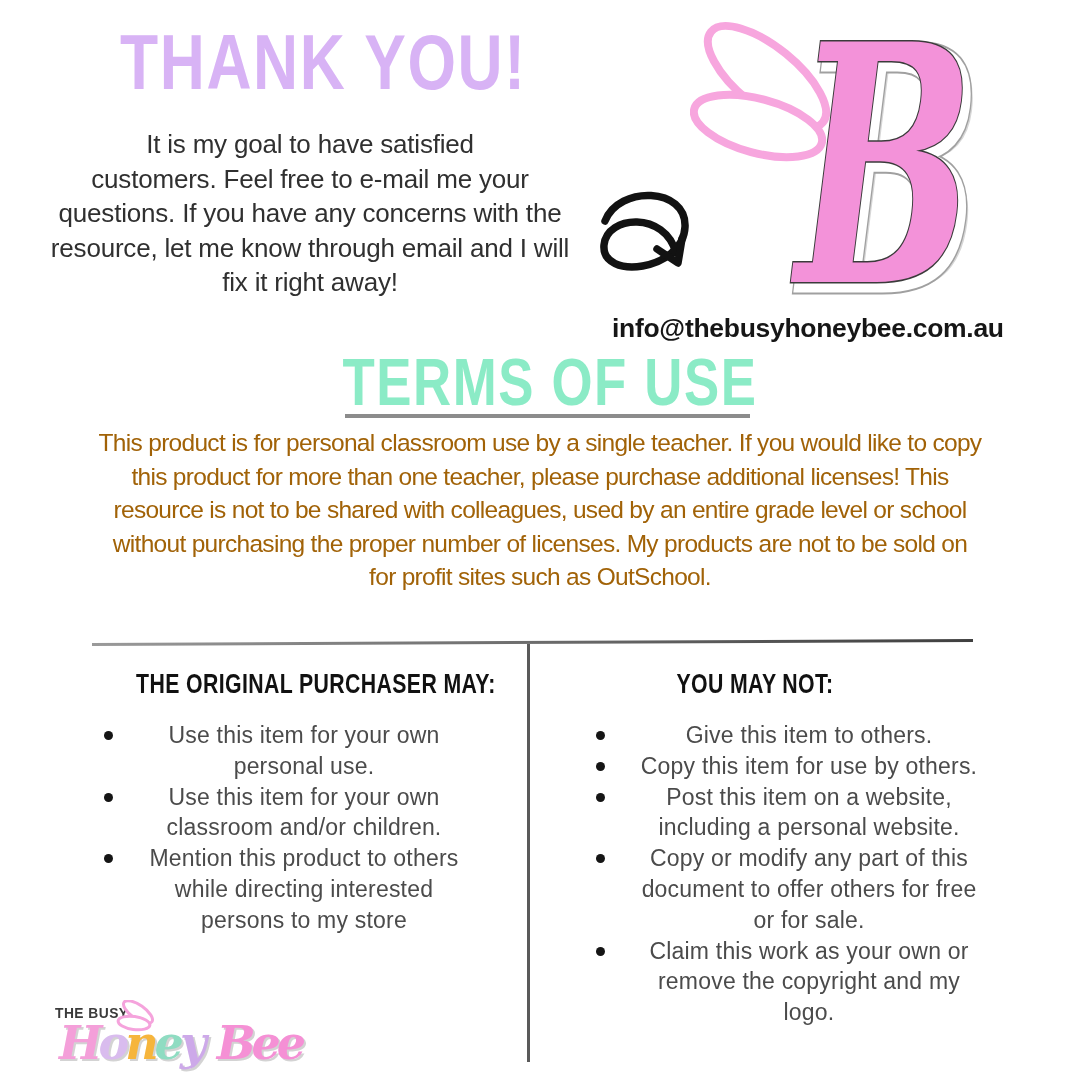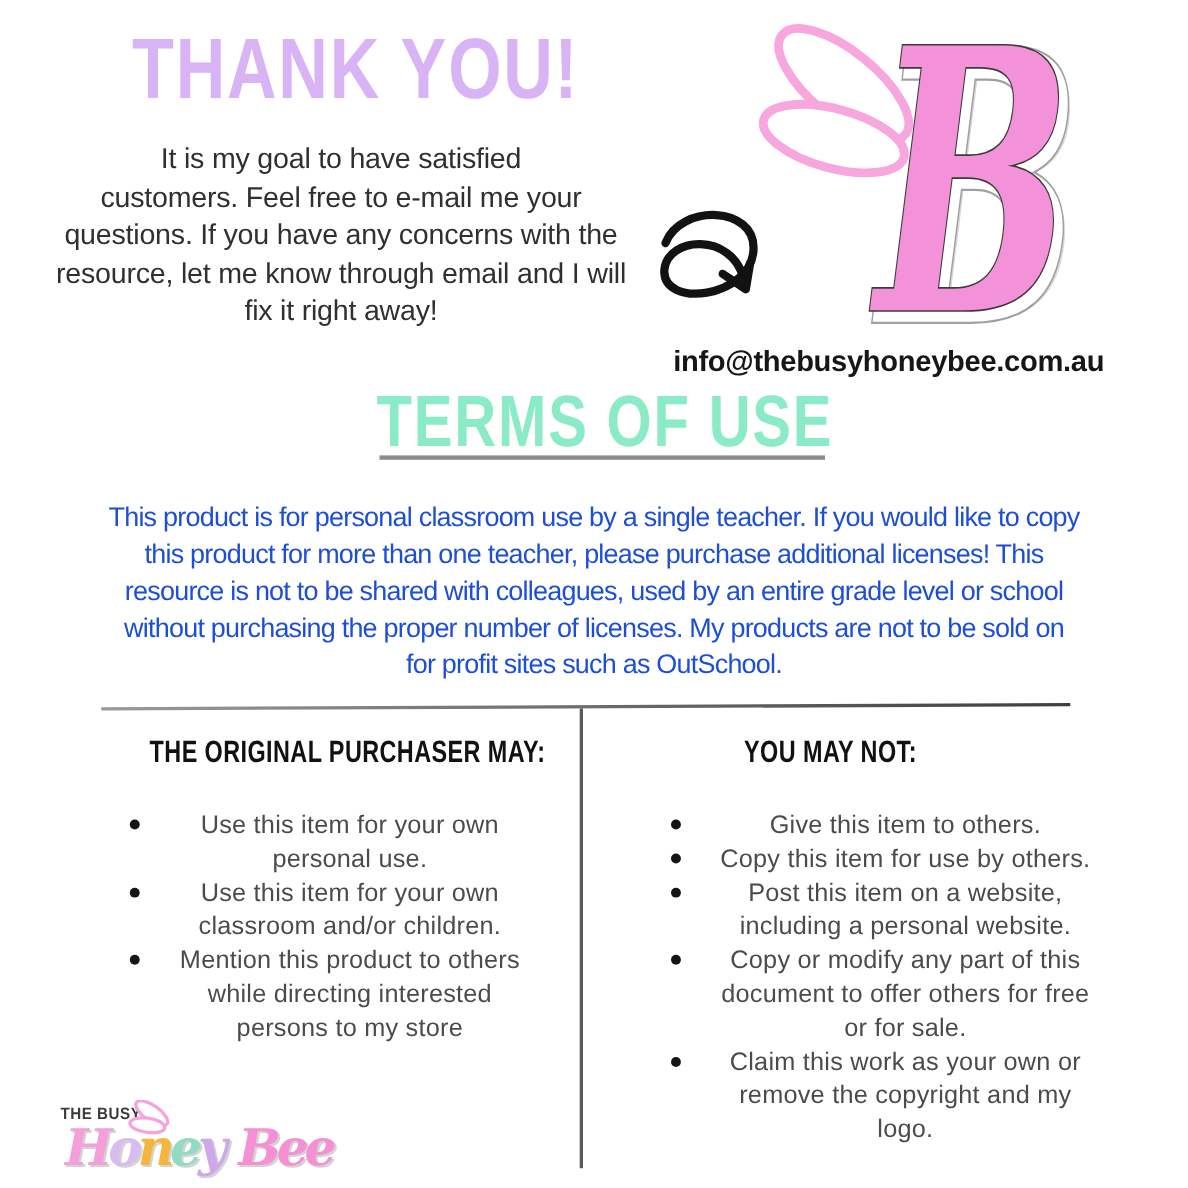--- a/index.html
+++ b/index.html
@@ -26,22 +26,22 @@
 
   
   .para{
     text-align:center;white-space:pre-line;color:#2e2e2e;
   }
   .thank-body{
     left:35px;top:127px;width:550px;font-size:26px;line-height:34.5px;
     letter-spacing:-0.2px;color:#303030;
   }
   .terms-body{
-    left:50px;top:454px;width:980px;font-size:24.5px;line-height:33.5px;
-    letter-spacing:-0.7px;color:#1d4ed8;
+    left:50px;top:426px;width:980px;font-size:24.5px;line-height:33.5px;
+    letter-spacing:-0.7px;color:#a16207;
   }
 
   
   .email{
     left:612px;top:313px;width:428px;font-weight:bold;
     font-size:26.5px;letter-spacing:-0.3px;color:#161616;white-space:nowrap;
   }
 
   
   .h-divider{left:92px;top:641px;width:881px;height:3px;
@@ -49,21 +49,21 @@
   .v-divider{left:527px;top:644px;width:3px;height:418px;background:#5a5a5a;}
 
   
   .col-header{
     font-weight:bold;text-align:center;white-space:nowrap;font-size:28px;
     color:#111;transform:scaleX(.76);transform-origin:center;letter-spacing:0.5px;
   }
   .left-header{left:85px;top:668px;width:425px;}
   .right-header{left:545px;top:668px;width:420px;}
 
-  ul.terms-list{list-style:none;margin:18px;padding:0;}
+  ul.terms-list{list-style:none;margin:4px;padding:0;}
   .left-list{left:65px;top:716px;width:430px;}
   .right-list{left:570px;top:716px;width:430px;}
   ul.terms-list li{
     position:relative;text-align:center;white-space:pre-line;
     font-size:23px;line-height:30.8px;color:#4b4b4b;letter-spacing:0.2px;
     padding-left:40px;margin:0;
   }
   ul.terms-list li::before{
     content:"";position:absolute;top:11px;width:9px;height:9px;border-radius:50%;
     background:#151515;

